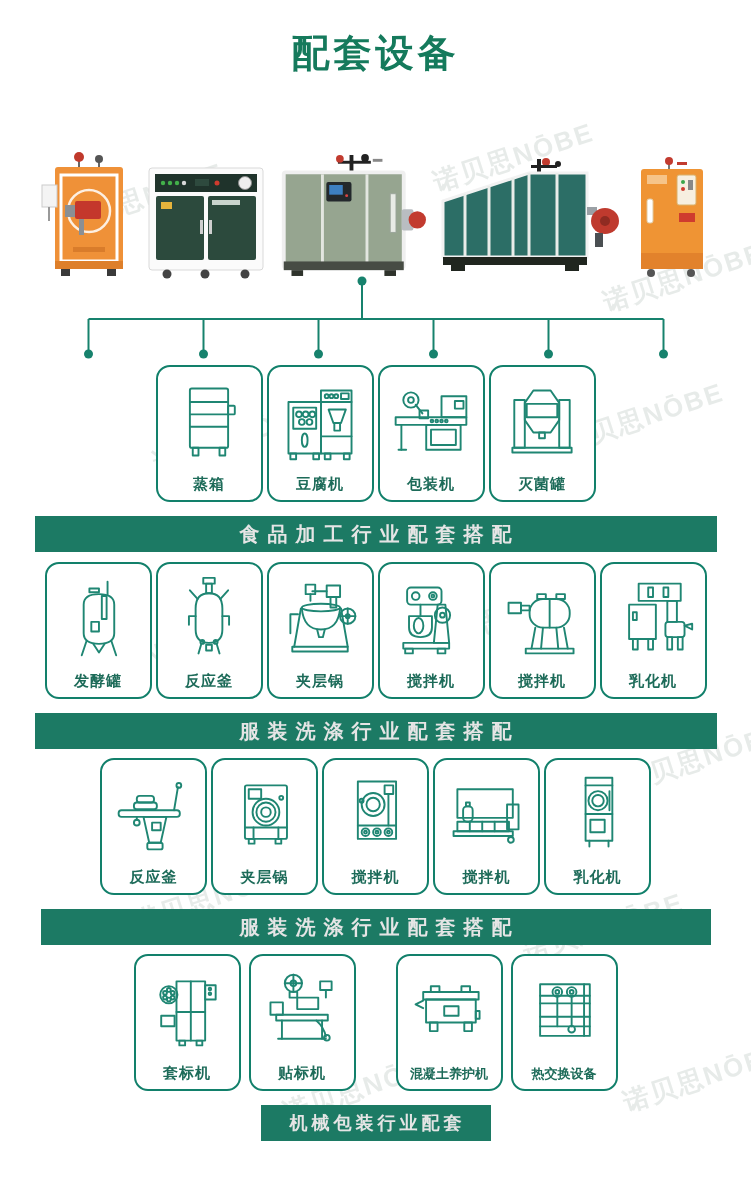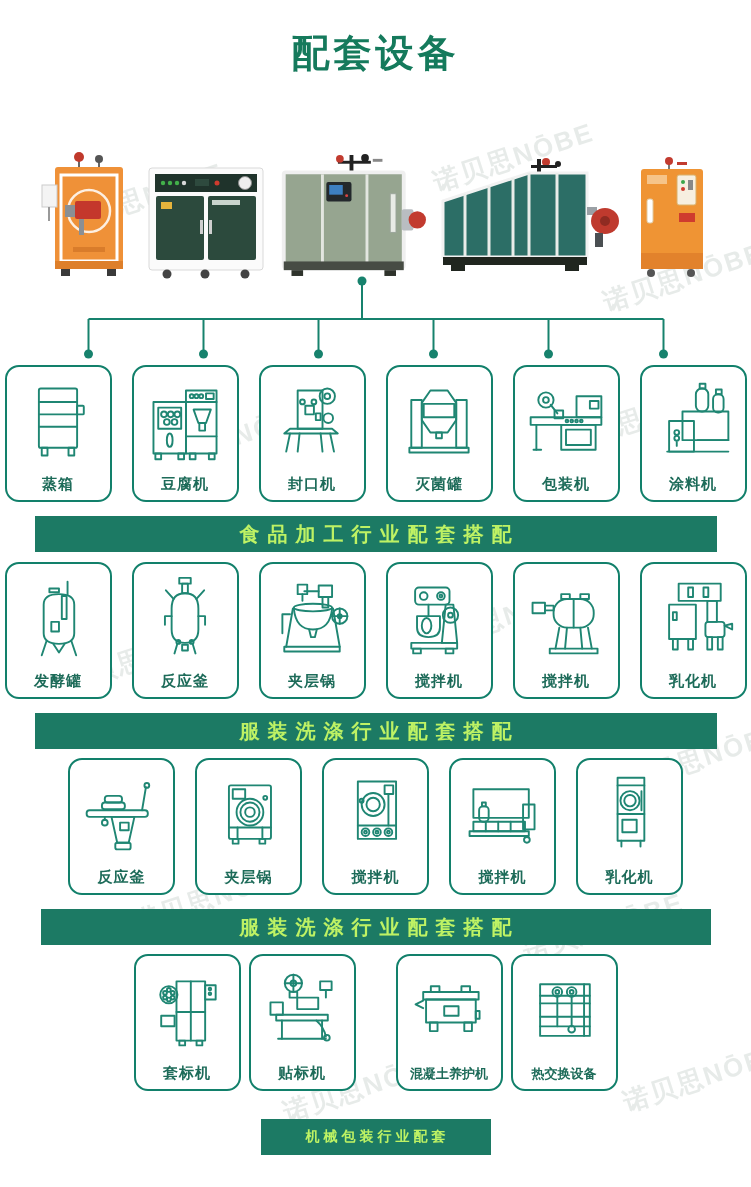--- a/index.html
+++ b/index.html
@@ -7,34 +7,34 @@
   .page{position:relative;width:751px;height:1187px;background:#fff;overflow:hidden;}
   .watermark-layer{position:absolute;inset:0;pointer-events:none;z-index:0;}
   .watermark{position:absolute;font-size:26px;font-weight:bold;color:rgba(175,188,183,0.30);
              white-space:nowrap;transform:rotate(-18deg);letter-spacing:2px;}
   .title{position:relative;z-index:1;margin:0;padding-top:28px;text-align:center;
          font-size:38px;font-weight:bold;color:#157a5c;letter-spacing:4px;}
   .products{position:relative;z-index:1;display:flex;align-items:flex-end;justify-content:center;
             gap:11px;height:158px;margin-top:42px;}
   .product{display:block;line-height:0;}
   .tree{display:block;position:relative;z-index:1;margin-top:-4px;}
-  .cards-row{position:relative;z-index:1;display:flex;justify-content:center;gap:20px;align-items:center;}
+  .cards-row{position:relative;z-index:1;display:flex;justify-content:center;gap:4px;align-items:center;}
   .mt4{margin-top:4px;} .mt9{margin-top:9px;} .mt10{margin-top:10px;} .mt14{margin-top:14px;}
   .card{width:107px;height:137px;box-sizing:border-box;border:2px solid #12806b;border-radius:14px;
         background:#fff;display:flex;flex-direction:column;align-items:center;justify-content:flex-end;
         padding-bottom:9px;}
   .card .icon{flex:1;width:100%;display:flex;align-items:center;justify-content:center;}
   .card .label{font-size:15px;font-weight:bold;color:#1d6b59;letter-spacing:1px;line-height:1;}
   .card .label.small{font-size:13px;letter-spacing:0;}
-  .banner{position:relative;z-index:1;height:36px;background:#1c7a64;color:#bef264;display:flex;
+  .banner{position:relative;z-index:1;height:36px;background:#1c7a64;color:#e5e5e5;display:flex;
           align-items:center;justify-content:center;font-size:20px;font-weight:bold;
           letter-spacing:8px;text-indent:8px;margin-left:auto;margin-right:auto;}
   .bottom-row{position:relative;z-index:1;display:flex;justify-content:center;gap:40px;}
   .bottom-banners{position:relative;z-index:1;display:flex;justify-content:center;gap:32px;}
-  .banner.group-banner{width:230px;margin:14px;font-size:14px;letter-spacing:4px;text-indent:4px;}
+  .banner.group-banner{width:230px;margin:0;font-size:18px;letter-spacing:4px;text-indent:4px;}
   .group-cards{display:flex;gap:8px;}
   .eq-icon{stroke:#1f8673;fill:none;stroke-width:2;stroke-linecap:round;stroke-linejoin:round;}
 </style>
 </head>
 <body>
 
 <div class="page">
   <div class="watermark-layer" id="wm">
       <div class="watermark" style="left: 60px; top: 180px;">诺贝思NŌBE</div>
       <div class="watermark" style="left: 430px; top: 140px;">诺贝思NŌBE</div>
@@ -209,53 +209,20 @@
               <rect x="38" y="78" width="6" height="6"></rect>
 <rect x="50" y="78" width="6" height="6"></rect>
               <rect x="70" y="78" width="6" height="6"></rect>
             </svg>
           </span>
           <div class="label">豆腐机</div>
         </div>
         <div class="card">
           <span class="icon">
             <svg class="eq-icon" width="86" height="86" viewBox="0 0 90 90">
-              <rect x="30" y="12" width="26" height="40"></rect>
-<circle cx="61" cy="18" r="8"></circle>
-              <circle cx="61" cy="18" r="3"></circle>
-<circle cx="35" cy="24" r="2.5"></circle>
-              <circle cx="47" cy="24" r="2.5"></circle>
-<rect x="38" y="28" width="9" height="9"></rect>
-              <rect x="49" y="36" width="5" height="7"></rect>
-<circle cx="62" cy="41" r="5"></circle>
-<path d="M22,52 H66 L72,57 H16 Z"></path>
-<line x1="22" y1="57" x2="18" y2="76"></line>
-              <line x1="64" y1="57" x2="68" y2="76"></line>
-<line x1="32" y1="57" x2="30" y2="76"></line>
-              <line x1="54" y1="57" x2="56" y2="76"></line>
-            </svg>
-          </span>
-          <div class="label">封口机</div>
-        </div>
-        <div class="card">
-          <span class="icon">
-            <svg class="eq-icon" width="86" height="86" viewBox="0 0 90 90">
-              <rect x="16" y="22" width="11" height="50"></rect>
-              <rect x="63" y="22" width="11" height="50"></rect>
-<path d="M36,12 H54 L63,25 V43 L54,56 H36 L27,43 V25 Z"></path>
-<rect x="29" y="26" width="32" height="14"></rect>
-<rect x="42" y="56" width="6" height="6"></rect>
-<rect x="14" y="72" width="62" height="5"></rect>
-            </svg>
-          </span>
-          <div class="label">灭菌罐</div>
-        </div>
-        <div class="card">
-          <span class="icon">
-            <svg class="eq-icon" width="86" height="86" viewBox="0 0 90 90">
               <circle cx="24" cy="22" r="8"></circle>
               <circle cx="24" cy="22" r="3"></circle>
 <line x1="29" y1="27" x2="36" y2="36"></line>
               <rect x="33" y="33" width="9" height="8"></rect>
 <rect x="56" y="18" width="26" height="22"></rect>
               <rect x="70" y="23" width="9" height="8"></rect>
 <rect x="8" y="40" width="74" height="8"></rect>
 <circle cx="46" cy="44" r="1.4"></circle>
               <circle cx="51" cy="44" r="1.4"></circle>
               <circle cx="56" cy="44" r="1.4"></circle>
@@ -264,34 +231,29 @@
               <line x1="11" y1="74" x2="19" y2="74"></line>
 <rect x="40" y="48" width="36" height="26"></rect>
               <rect x="45" y="53" width="26" height="16"></rect>
             </svg>
           </span>
           <div class="label">包装机</div>
         </div>
         <div class="card">
           <span class="icon">
             <svg class="eq-icon" width="86" height="86" viewBox="0 0 90 90">
-              <rect x="48" y="10" width="13" height="24" rx="6"></rect>
-              <rect x="52" y="5" width="6" height="5"></rect>
-<rect x="66" y="16" width="11" height="19" rx="5"></rect>
-              <rect x="69" y="11" width="6" height="5"></rect>
-<rect x="34" y="34" width="48" height="30"></rect>
-<rect x="20" y="44" width="26" height="32"></rect>
-<circle cx="28" cy="56" r="2.5"></circle>
-              <circle cx="28" cy="62" r="2.5"></circle>
-              <line x1="28" y1="66" x2="28" y2="70"></line>
-<line x1="50" y1="64" x2="82" y2="64"></line>
-              <line x1="18" y1="76" x2="82" y2="76"></line>
-            </svg>
-          </span>
-          <div class="label">涂料机</div>
+              <rect x="16" y="22" width="11" height="50"></rect>
+              <rect x="63" y="22" width="11" height="50"></rect>
+<path d="M36,12 H54 L63,25 V43 L54,56 H36 L27,43 V25 Z"></path>
+<rect x="29" y="26" width="32" height="14"></rect>
+<rect x="42" y="56" width="6" height="6"></rect>
+<rect x="14" y="72" width="62" height="5"></rect>
+            </svg>
+          </span>
+          <div class="label">灭菌罐</div>
         </div>
       </div>
       <div class="banner mt14" style="width: 682px;">食品加工行业配套搭配</div>
       <div class="cards-row mt10">
         <div class="card">
           <span class="icon">
             <svg class="eq-icon" width="86" height="86" viewBox="0 0 90 90">
               <path d="M30,30 Q30,19 46,19 Q62,19 62,30 V60 Q62,71 46,71 Q30,71 30,60 Z"></path>
 <rect x="49" y="21" width="5" height="24"></rect>
 <line x1="55" y1="19" x2="55" y2="6"></line>

